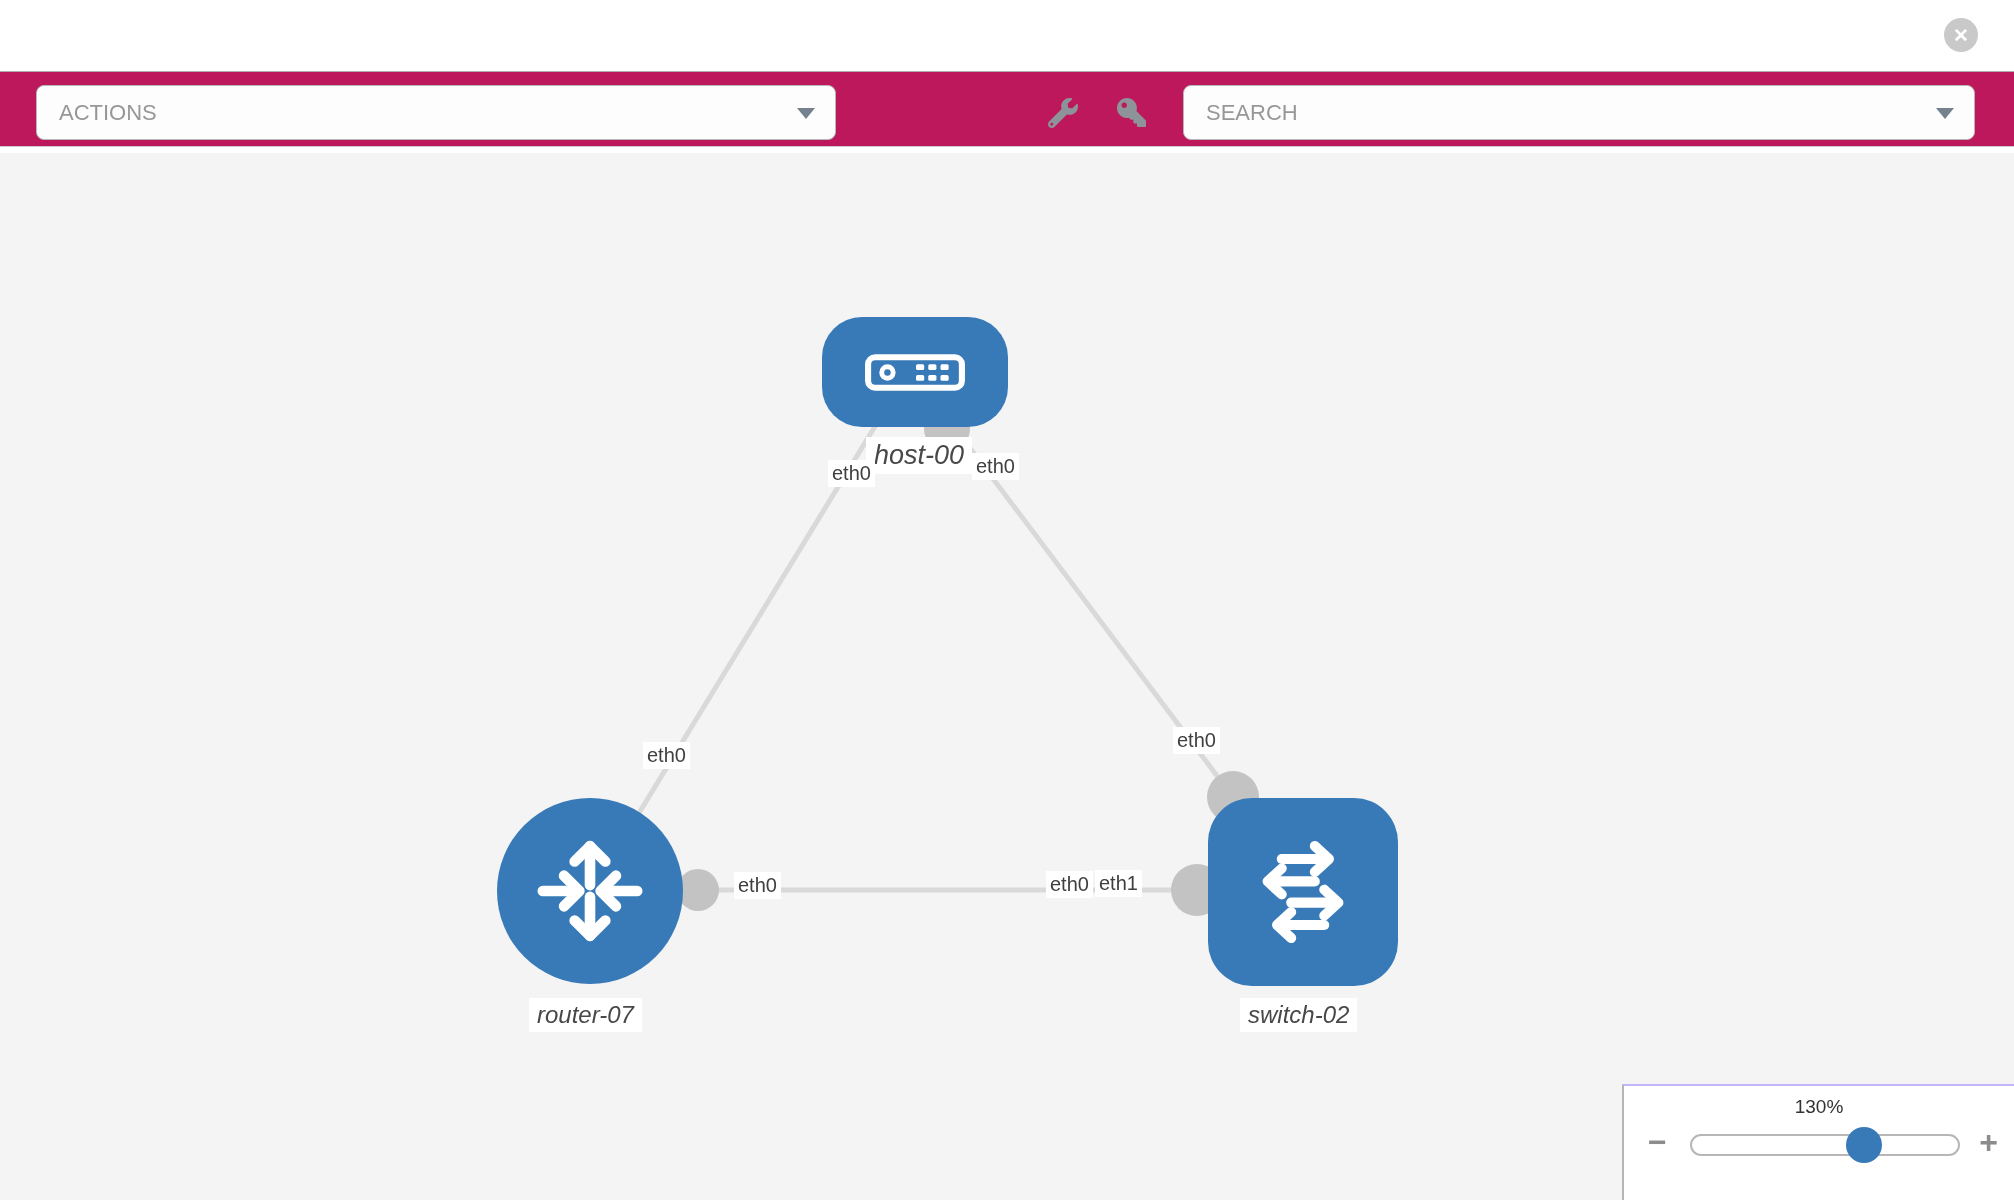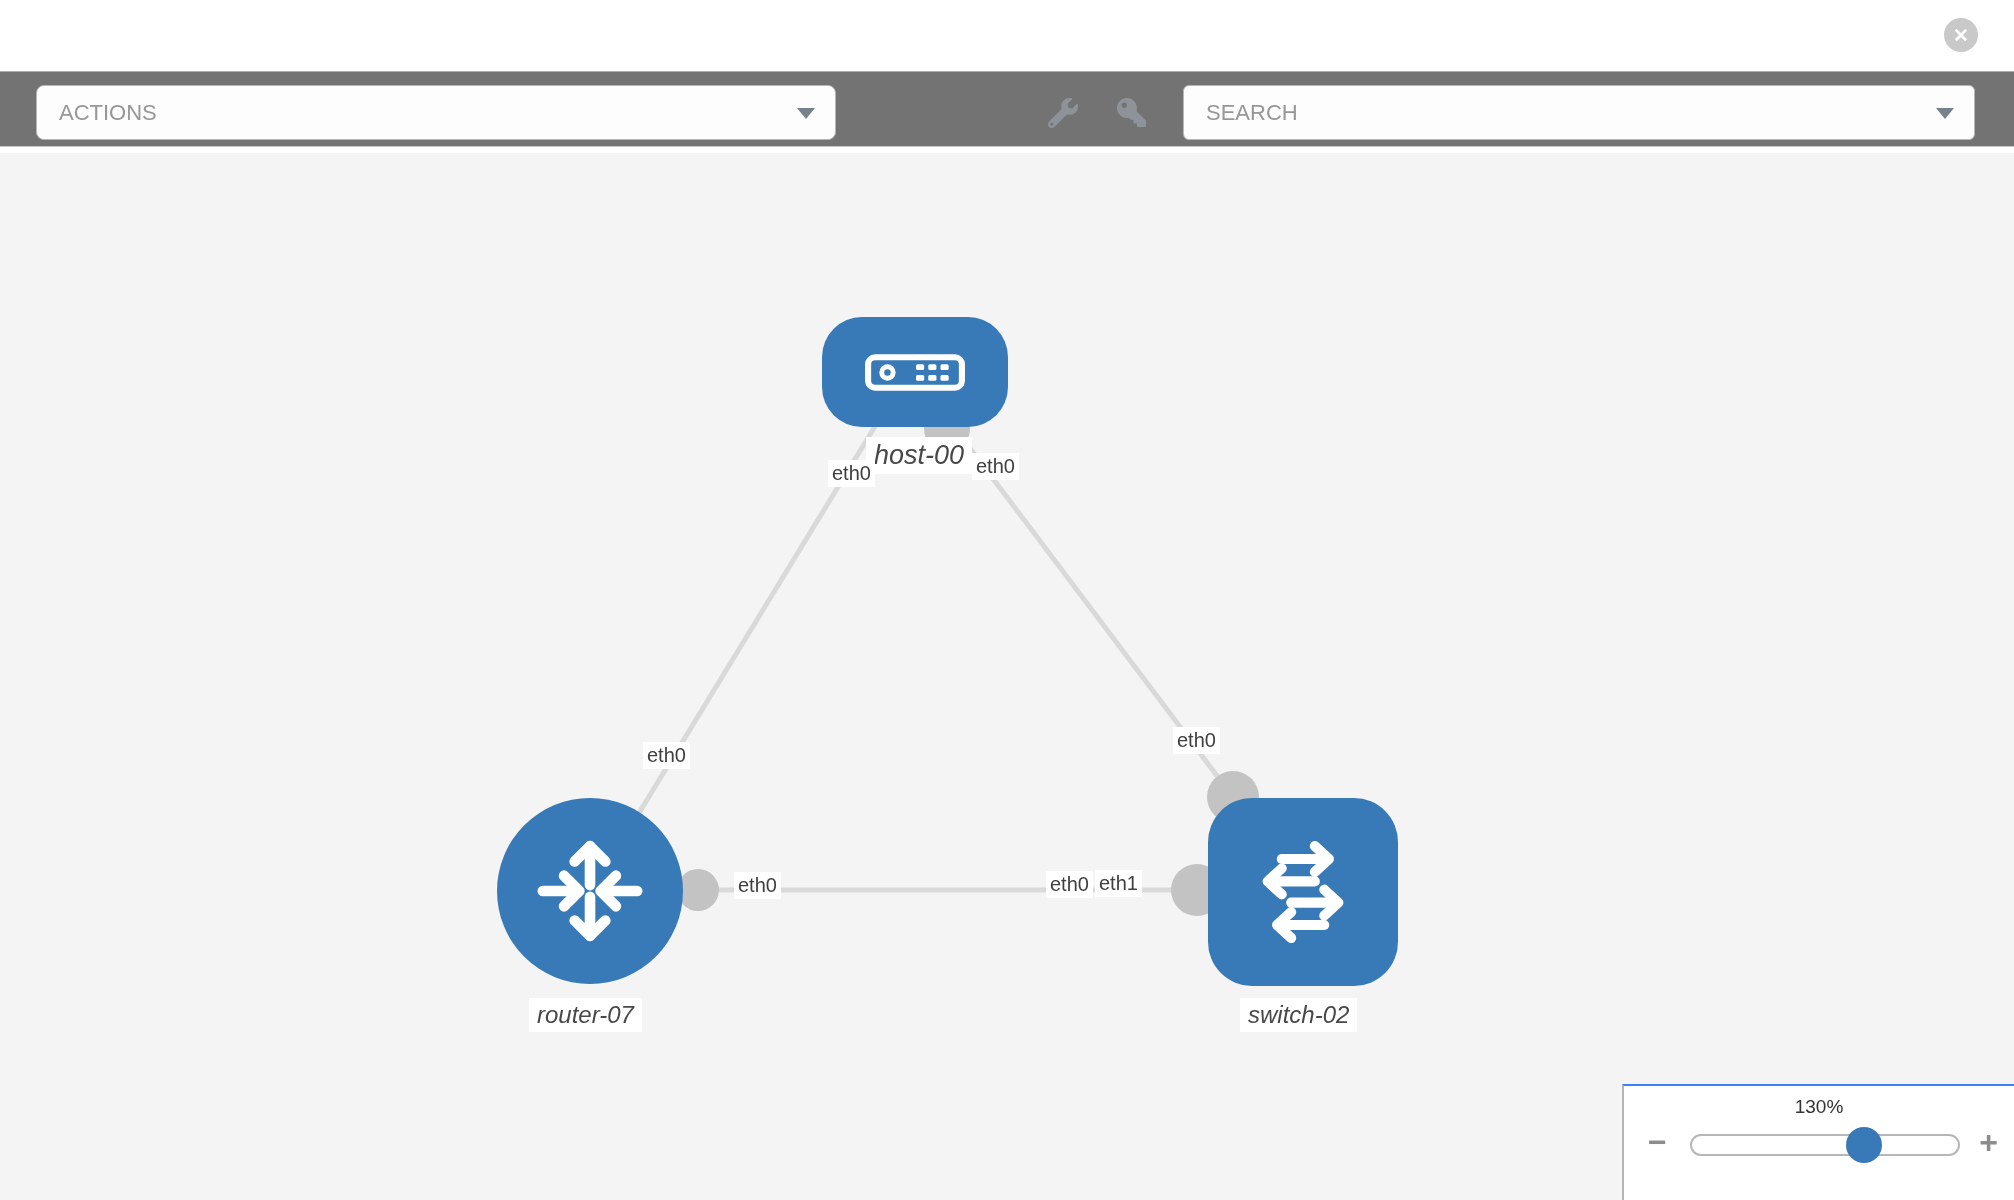--- a/index.html
+++ b/index.html
@@ -10,27 +10,27 @@
   
   .header { position:absolute; left:0; top:0; width:100%; height:71px; background:#ffffff; }
   .header-title { position:absolute; left:38px; top:50%; transform:translateY(-50%);
                   font-size:25px; font-weight:bold; color:#5d5d5d; }
   .close-btn { position:absolute; right:36px; top:18px; width:34px; height:34px;
                border-radius:50%; background:#c9c9c9; color:#ffffff; font-size:19px;
                font-weight:bold; display:flex; align-items:center; justify-content:center;
                cursor:pointer; line-height:1; }
 
   
-  .toolbar { position:absolute; left:0; top:71px; width:100%; height:76px; background:#737373;
+  .toolbar { position:absolute; left:0; top:71px; width:100%; height:76px; background:#be185d;
              border-top:1px solid #aeaeae; border-bottom:1px solid #c9c9c9;text-align:center; }
   .select-box { position:absolute; top:13px; height:55px; background:#fdfdfd;
                 border:1px solid #b7b7b7; border-radius:8px; display:flex; align-items:center;
                 padding:0 22px; font-size:22px; color:#979797; cursor:pointer; }
   .actions-box { left:36px; width:800px; }
-  .search-box  { left:1183px; width:792px;border-radius:6px; }
+  .search-box  { left:1183px; width:792px; }
   .caret { position:absolute; right:20px; top:22px; width:0; height:0;
            border-left:9px solid transparent; border-right:9px solid transparent;
            border-top:11px solid #75818c; }
   .tool-icon-btn { position:absolute; top:13px; width:46px; height:55px; display:flex;
                    align-items:center; justify-content:center; cursor:pointer; }
   .wrench-btn { left:1040px; } .key-btn { left:1108px; }
   .tool-icon-btn svg { fill:#8d9399; }
 
   
   .canvas { position:absolute; left:0; top:153px; width:2014px; height:1047px; background:#f4f4f4; }
@@ -53,21 +53,21 @@
   .if-0 { left:828px;  top:307px; }
   .if-1 { left:972px;  top:300px; }
   .if-2 { left:643px;  top:589px; }
   .if-3 { left:1173px; top:574px; }
   .if-4 { left:734px;  top:719px; }
   .if-5 { left:1046px; top:718px; }
   .if-6 { left:1083px; top:717px;margin-left:12px; }
 
   
   .zoom-panel { position:absolute; left:1622px; top:1084px; width:392px; height:116px;
-                background:#ffffff; border-left:2px solid #b5b5b5; border-top:2px solid #3b82f6;
+                background:#ffffff; border-left:2px solid #b5b5b5; border-top:2px solid #c4b5fd;
                 z-index:5;text-decoration:underline; }
   .zoom-value { position:absolute; left:0; right:0; top:10px; text-align:center;
                 font-size:19px; color:#333333; }
   .zoom-minus, .zoom-plus { position:absolute; top:40px; font-size:32px; font-weight:bold;
                 color:#8c8c8c; cursor:pointer; line-height:1; }
   .zoom-minus { left:24px; } .zoom-plus { right:16px; }
   .zoom-track { position:absolute; left:66px; top:48px; width:270px; height:22px;
                 border:2px solid #b7b7b7; border-radius:12px; background:#ffffff; cursor:pointer; }
   .zoom-handle { position:absolute; left:222px; top:41px; width:36px; height:36px;
                  border-radius:50%; background:#377ab7; cursor:grab; }

